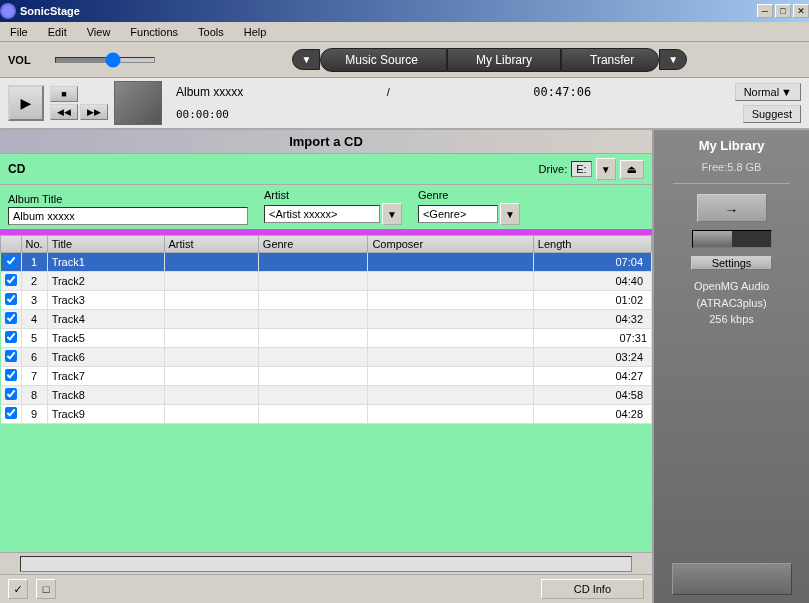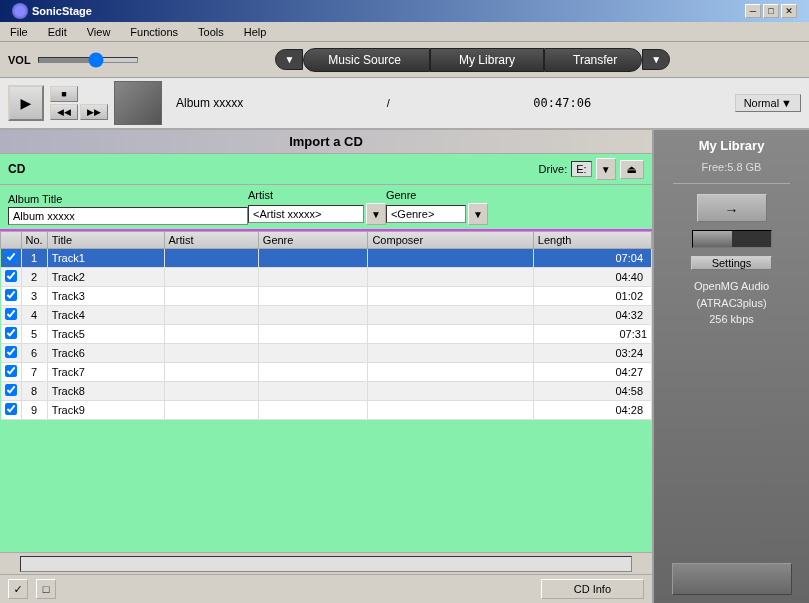--- a/index.html
+++ b/index.html
@@ -12,21 +12,21 @@
       overflow: hidden;
     }
 
     
     .title-bar {
       background: linear-gradient(to right, #0a246a, #a6caf0);
       color: white;
       height: 22px;
       display: flex;
       align-items: center;
-      padding: 0 12px;
+      padding: 0 0;
       justify-content: space-between;
     }
     .title-bar-left { display: flex; align-items: center; gap: 4px; font-size: 11px; font-weight: bold; }
     .title-bar-right { display: flex; gap: 2px; }
     .title-btn {
       background: #d4d0c8;
       border: 1px outset #fff;
       width: 16px;
       height: 14px;
       font-size: 9px;
@@ -52,21 +52,21 @@
       cursor: pointer;
     }
 
     
     .nav-bar {
       background: #d4d0c8;
       height: 36px;
       display: flex;
       align-items: center;
       padding: 0 8px;
-      gap: 7px;
+      gap: 24px;
       border-bottom: 1px solid #a0a0a0;
     }
     .vol-label { font-size: 11px; font-weight: bold; }
     .vol-slider {
       -webkit-appearance: none;
       width: 100px;
       height: 6px;
       background: linear-gradient(to right, #888 60%, #ccc 60%);
       border: 1px inset #888;
     }
@@ -232,21 +232,22 @@
       border: 1px outset #fff;
       padding: 2px 6px;
       cursor: pointer;
       font-size: 11px;
     }
 
     .album-row {
       display: flex;
       align-items: flex-end;
       padding: 4px 8px;
-      border-bottom: 2px solid #d946ef;
+      gap: 16px;
+      border-bottom: 6px solid #d946ef;
     }
     .field-group { display: flex; flex-direction: column; }
     .field-label { font-size: 11px; margin-bottom: 2px; }
     .field-input {
       background: white;
       border: 1px inset #888;
       padding: 2px 4px;
       font-size: 11px;
     }
     .field-input-wide { width: 240px; }
@@ -478,20 +479,24 @@
   <div class="album-art"></div>
   <div class="track-info">
     <div class="track-info-top">
       <span class="track-name">Album xxxxx</span>
       <span>/</span>
       <span class="track-time">00:47:06</span>
       <button class="playmode-btn">
         <span>Normal</span>
         <span>▼</span>
       </button>
+    </div>
+    <div style="display:flex; justify-content:space-between; align-items:center; margin-top:4px;">
+      <span class="track-elapsed">00:00:00</span>
+      <button class="suggest-btn">Suggest</button>
     </div>
   </div>
 </div>
 
 <div class="main-area">
 
   <div class="left-panel">
     <div class="panel-title">Import a CD</div>
 
     <div class="cd-header">

